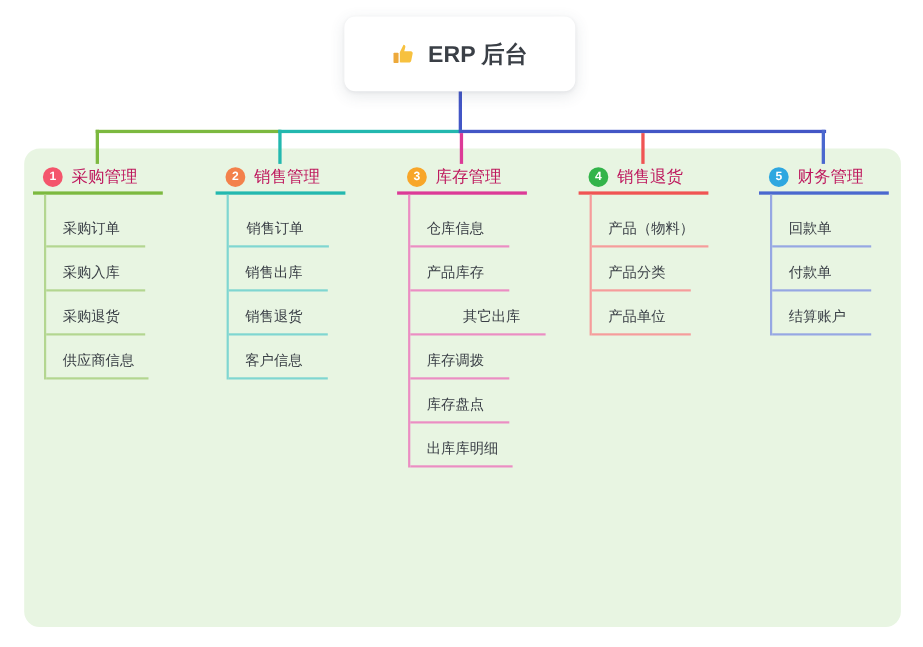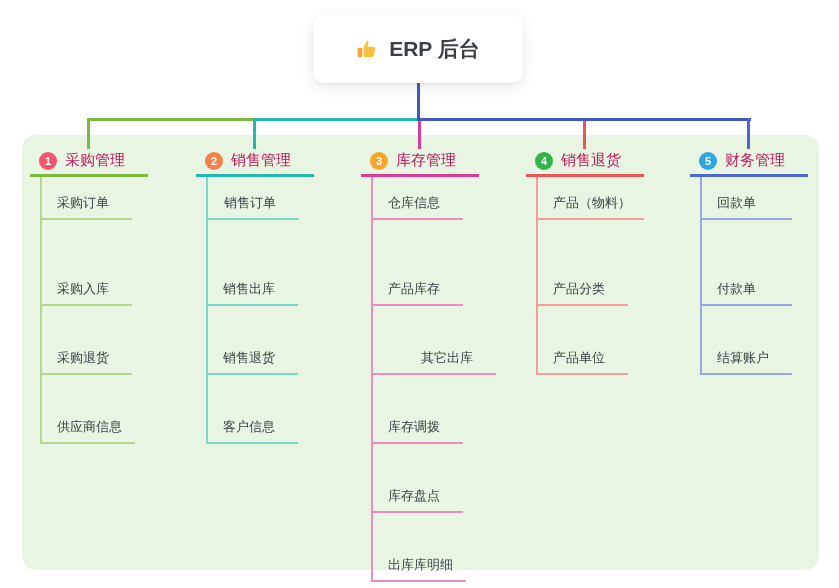--- a/index.html
+++ b/index.html
@@ -25,22 +25,22 @@
     display:flex;align-items:center;gap:8px;height:30px;width:118px;
     padding-left:9px;box-sizing:border-box;border-bottom:3px solid #000;
   }
   .badge{
     width:18px;height:18px;border-radius:50%;flex:0 0 18px;
     display:flex;align-items:center;justify-content:center;
     color:#fff;font-size:11px;font-weight:bold;line-height:18px;
   }
   .branch-label{font-size:15px;font-weight:500;color:#be185d;white-space:nowrap;}
   .children{margin-left:10px;border-left:2px solid #ccc;width:fit-content;}
-  .child{height:69px;display:flex;align-items:flex-end;}
-  .child:first-child{height:60px;align-items:center;}
+  .child{height:40px;display:flex;align-items:flex-end;}
+  .child:first-child{height:48px;}
   .child-label{
     font-size:13px;color:#3b4047;white-space:nowrap;
     padding:0 13px 6px 15px;min-width:62px;
     border-bottom:2px solid #ccc;
   }
 </style>
 </head>
 <body>
 
 <div id="canvas">

